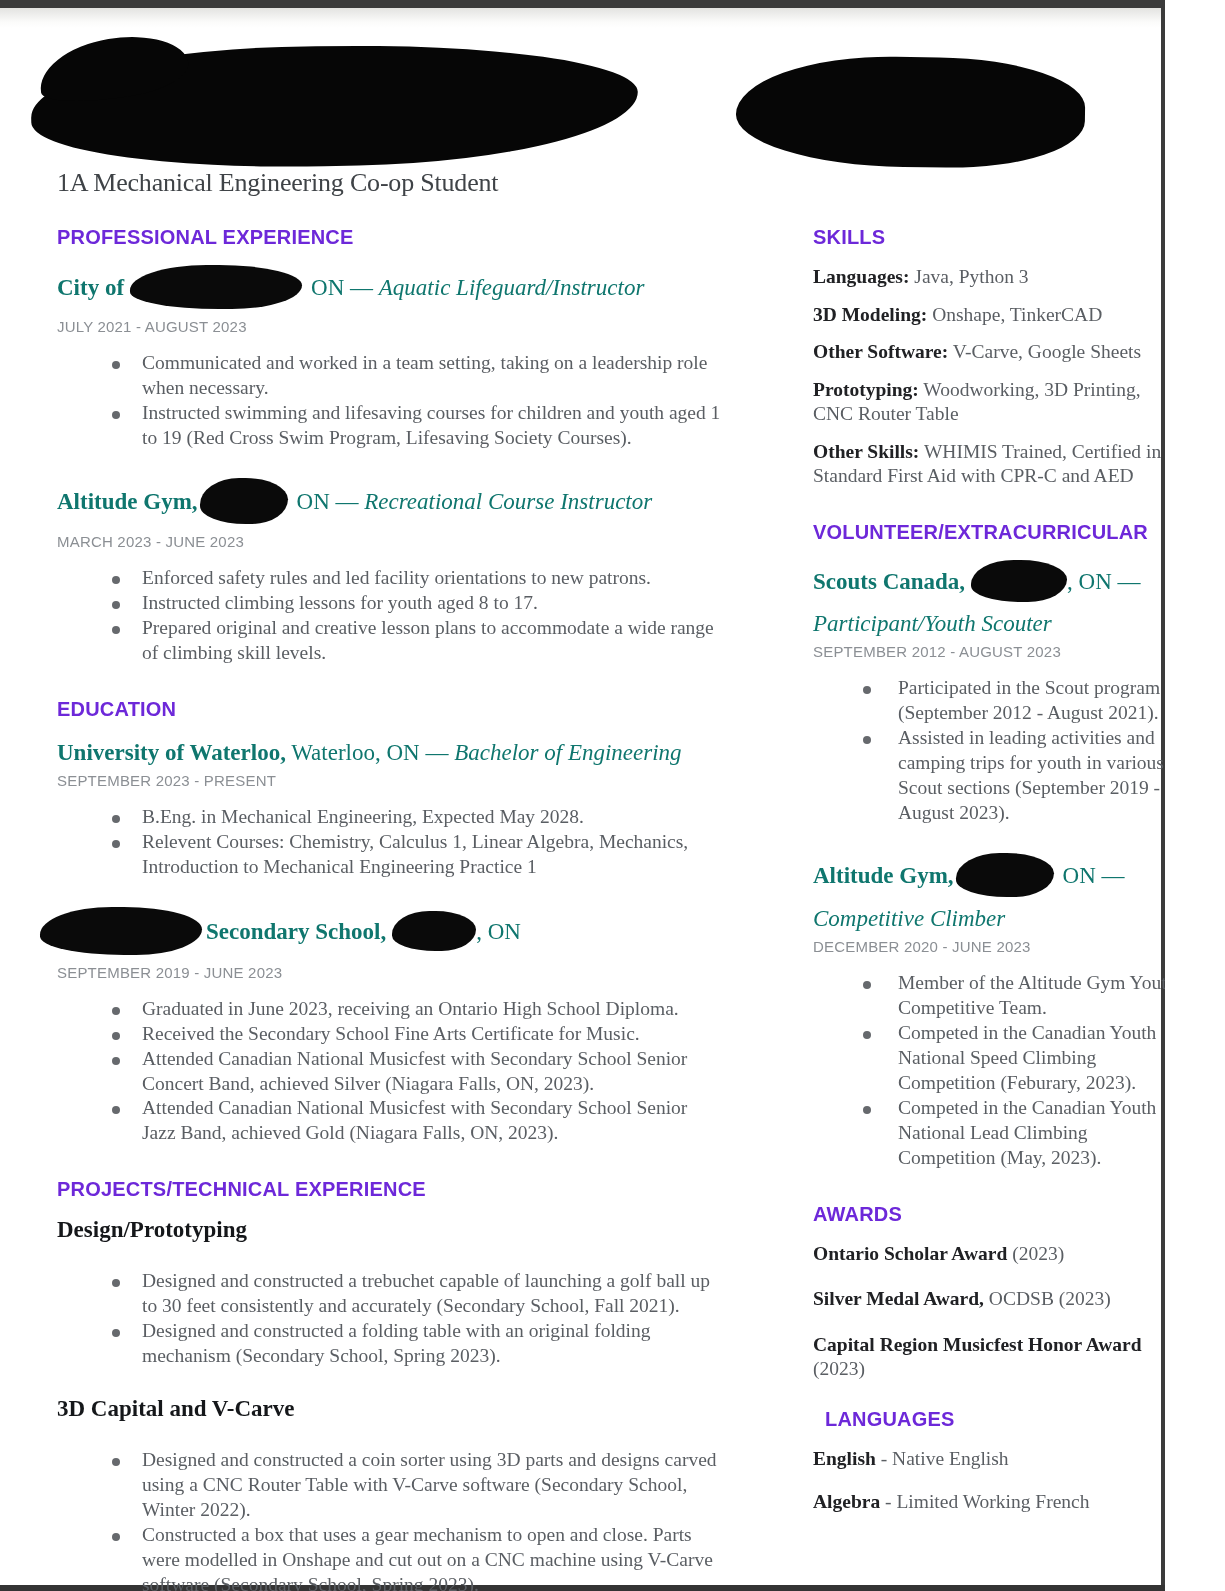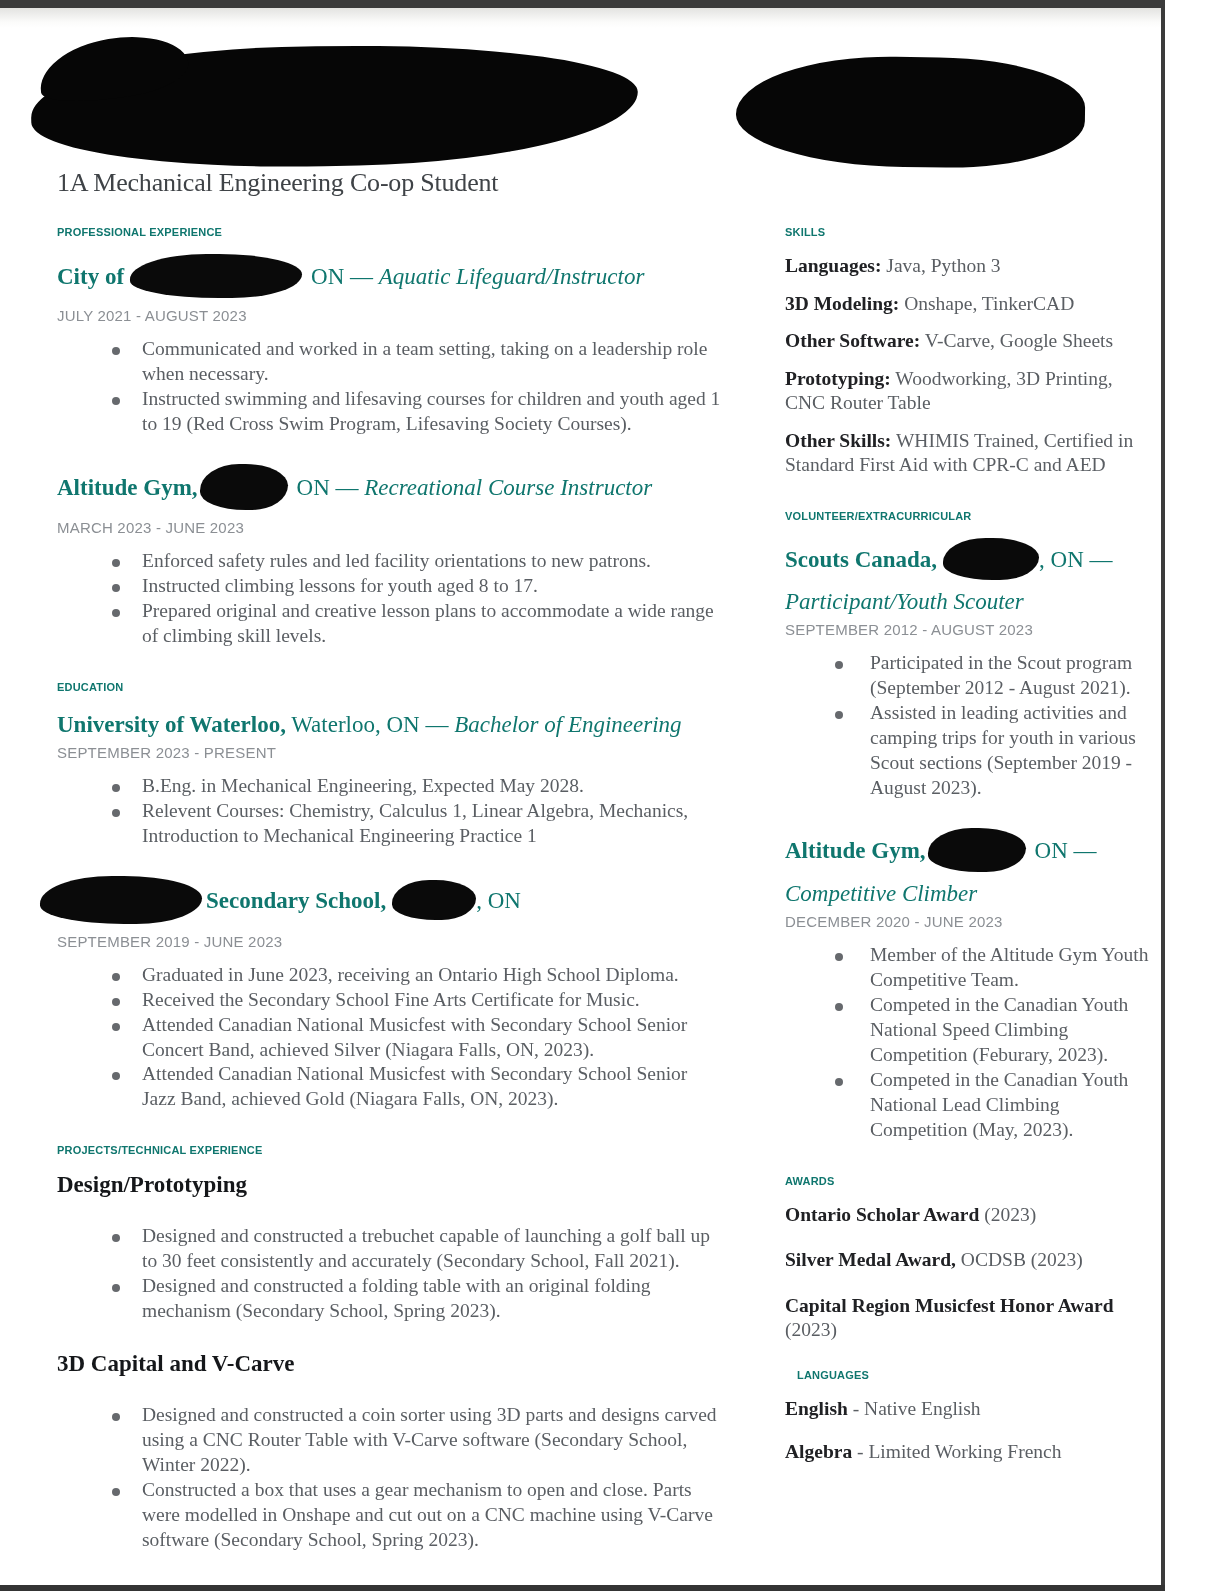--- a/index.html
+++ b/index.html
@@ -21,36 +21,36 @@
   .blob-contact{left:736px;top:57px;width:349px;height:110px;
         border-radius:52% 48% 45% 55% / 62% 50% 50% 52%;transform:rotate(0.8deg);}
   .redact{display:inline-block;vertical-align:middle;background:#0a0a0a;
         border-radius:48% 52% 44% 56% / 62% 50% 58% 42%;
         width:150px;height:42px;margin:0 9px 6px 6px;}
 
   .title{position:absolute;left:57px;top:168px;font-size:26px;color:#3f4347;letter-spacing:-0.2px;}
 
   .col{position:absolute;top:226px;}
   .col-left{left:57px;width:668px;}
-  .col-right{left:785px;width:368px;}
+  .col-right{left:813px;width:368px;}
 
-  h2{font-family:"Liberation Sans","DejaVu Sans",sans-serif;font-size:11px;font-weight:700;
-     color:#0f766e;letter-spacing:0.2px;margin:0 0 16px 0;}
+  h2{font-family:"Liberation Sans","DejaVu Sans",sans-serif;font-size:20px;font-weight:700;
+     color:#6d28d9;letter-spacing:0.2px;margin:0 0 16px 0;}
   .mt{margin-top:32px;}
 
   h3{font-size:23px;font-weight:400;color:#0f766e;margin:0 0 3px 0;line-height:1.4;}
   h3 .b{font-weight:700;}
   h3 .n{font-weight:400;}
   h3 em{font-style:italic;font-weight:400;}
   .proj-title{font-size:23px;font-weight:700;color:#15171a;margin:6px 0 26px 0;}
 
   .dates{font-family:"Liberation Sans","DejaVu Sans",sans-serif;font-size:15px;color:#8b8f94;
      letter-spacing:0.2px;margin:2px 0 13px 0;}
 
-  ul{list-style:none;margin:4px 0 27px 0;padding:0;}
+  ul{list-style:none;margin:16px 0 27px 0;padding:0;}
   li{position:relative;padding-left:85px;font-size:19.5px;line-height:1.28;color:#5a5e63;}
   li::before{content:"";position:absolute;left:55px;top:10px;width:8px;height:8px;
      border-radius:50%;background:#66696d;}
   .col-right li::before{left:50px;}
 
   .skill{font-size:19.5px;line-height:1.26;color:#5a5e63;margin:8px 0 13px 0;}
   .skill .lbl,.award .b2,.lang .b2{font-weight:700;color:#202124;}
   .award,.lang{font-size:19.5px;line-height:1.26;color:#5a5e63;margin:0 0 21px 0;}
   .lang{margin-bottom:19px;}
 </style>

